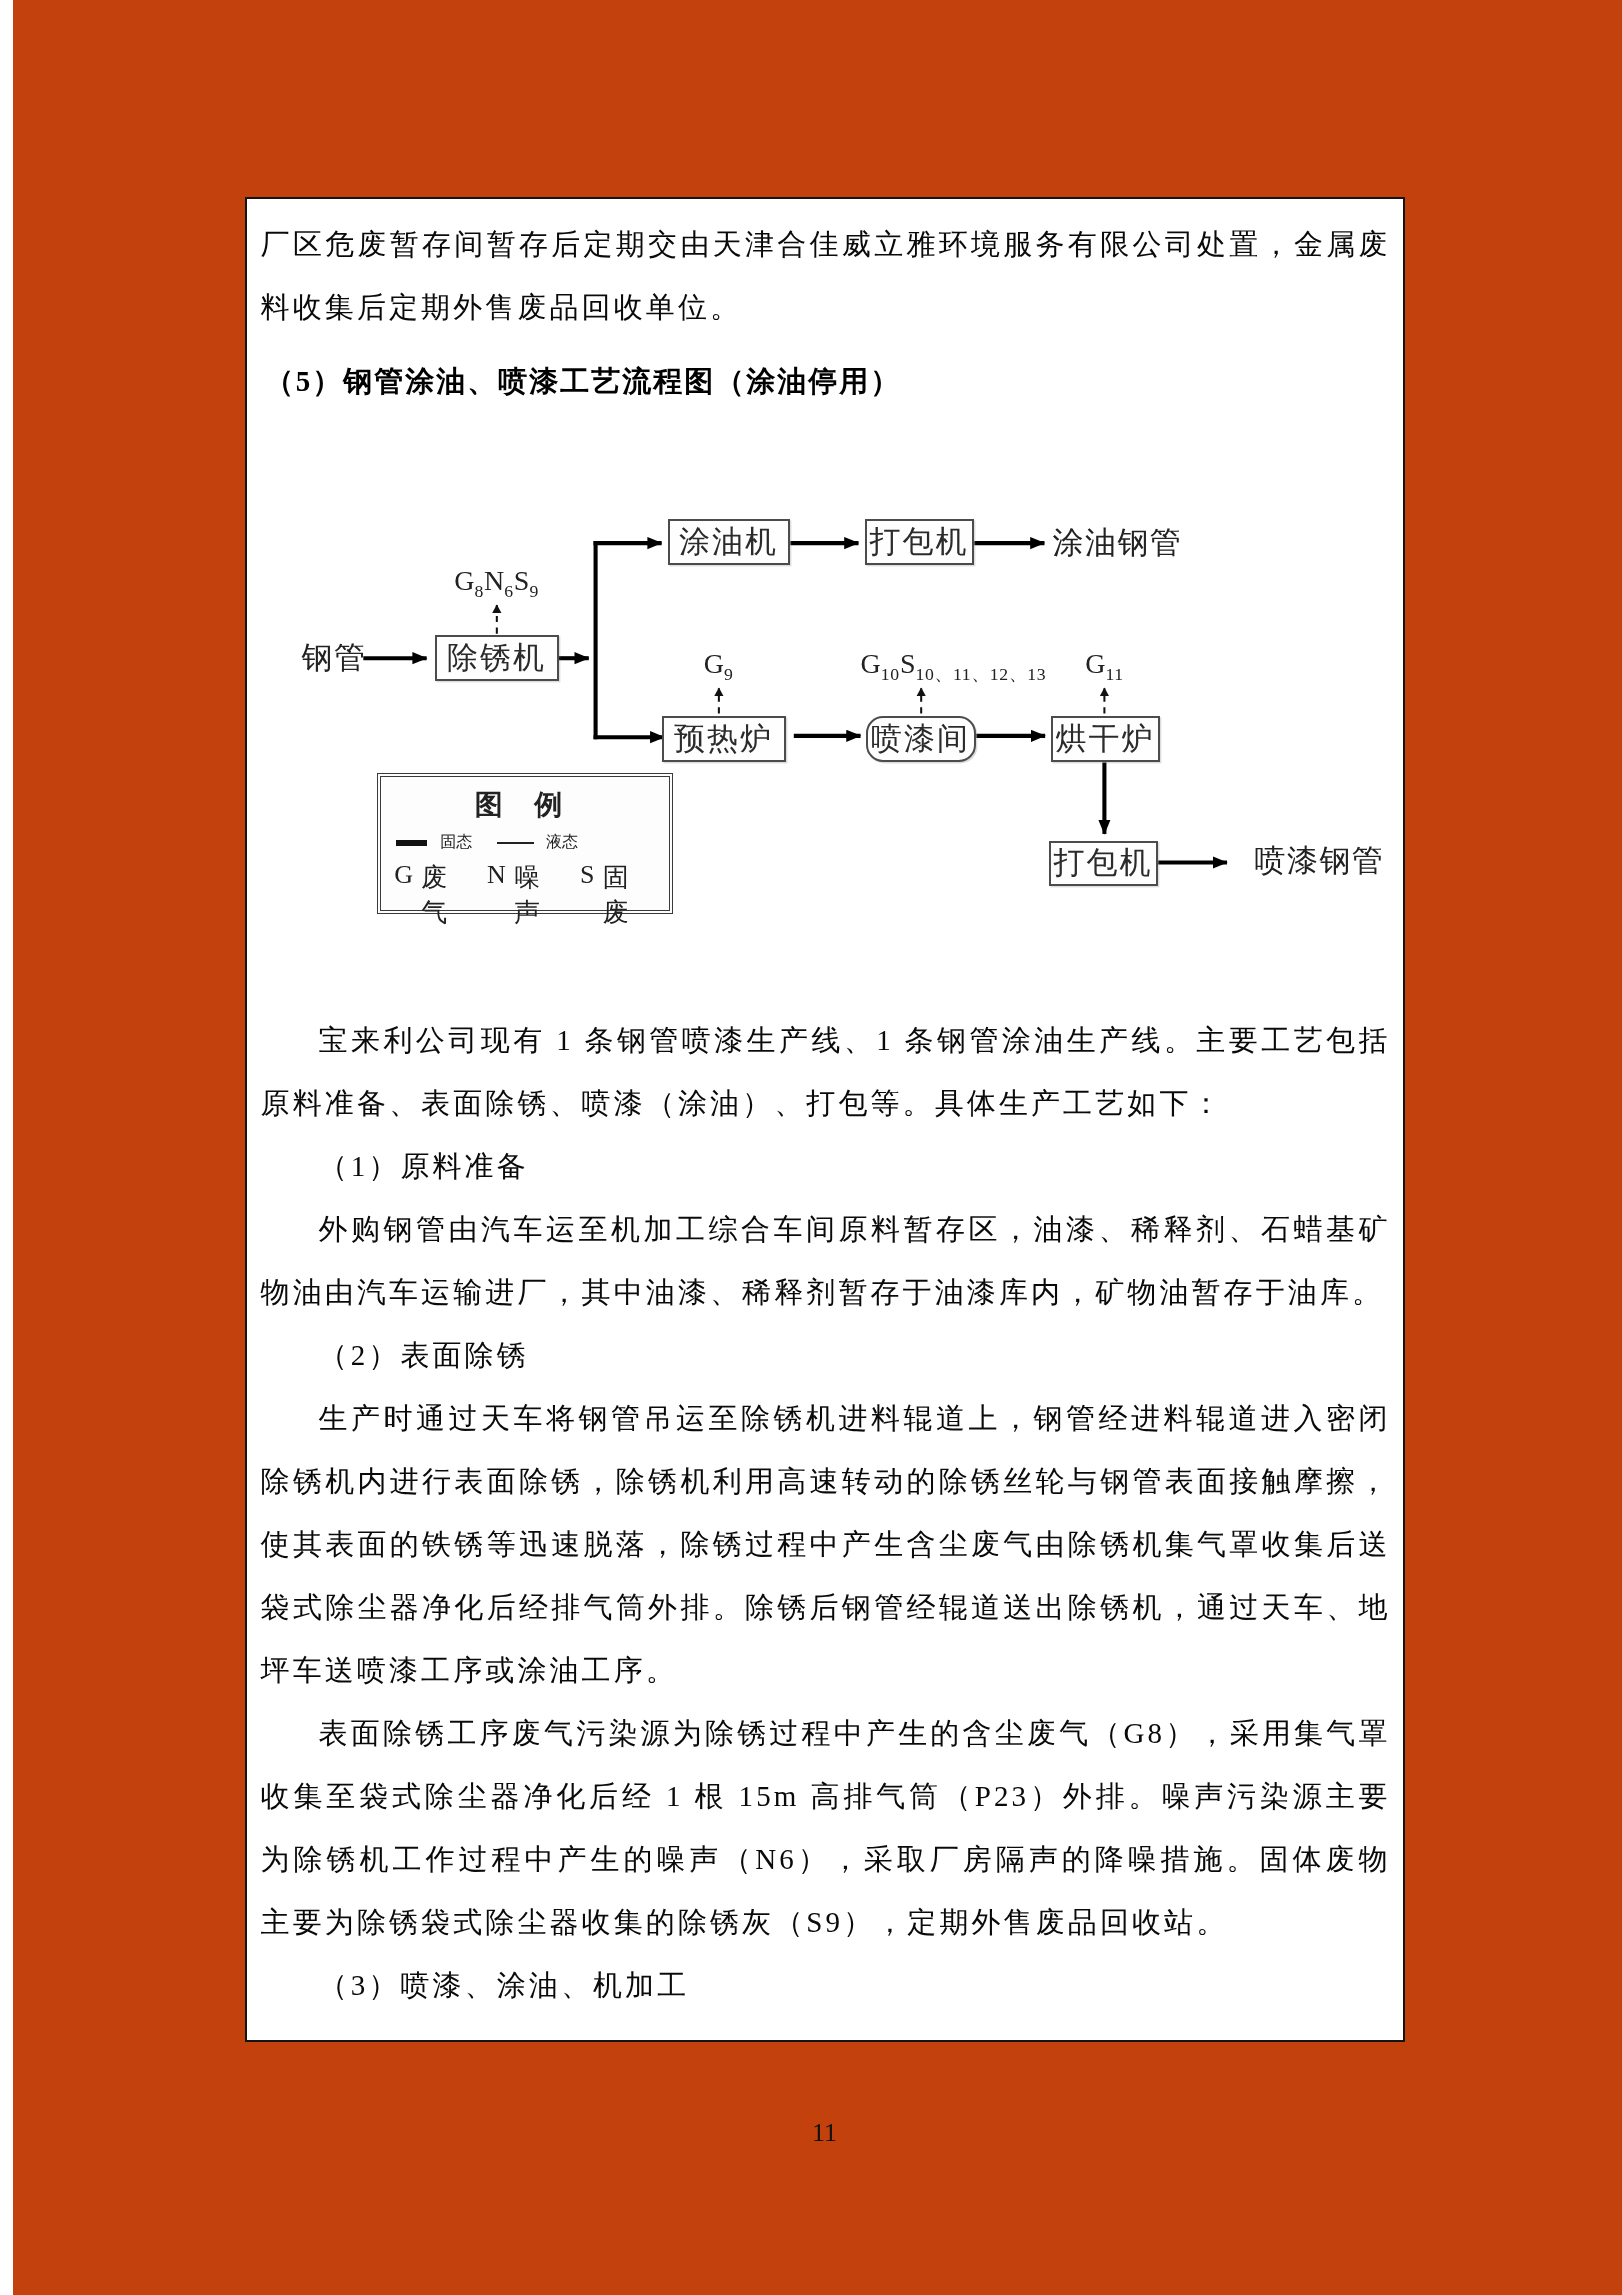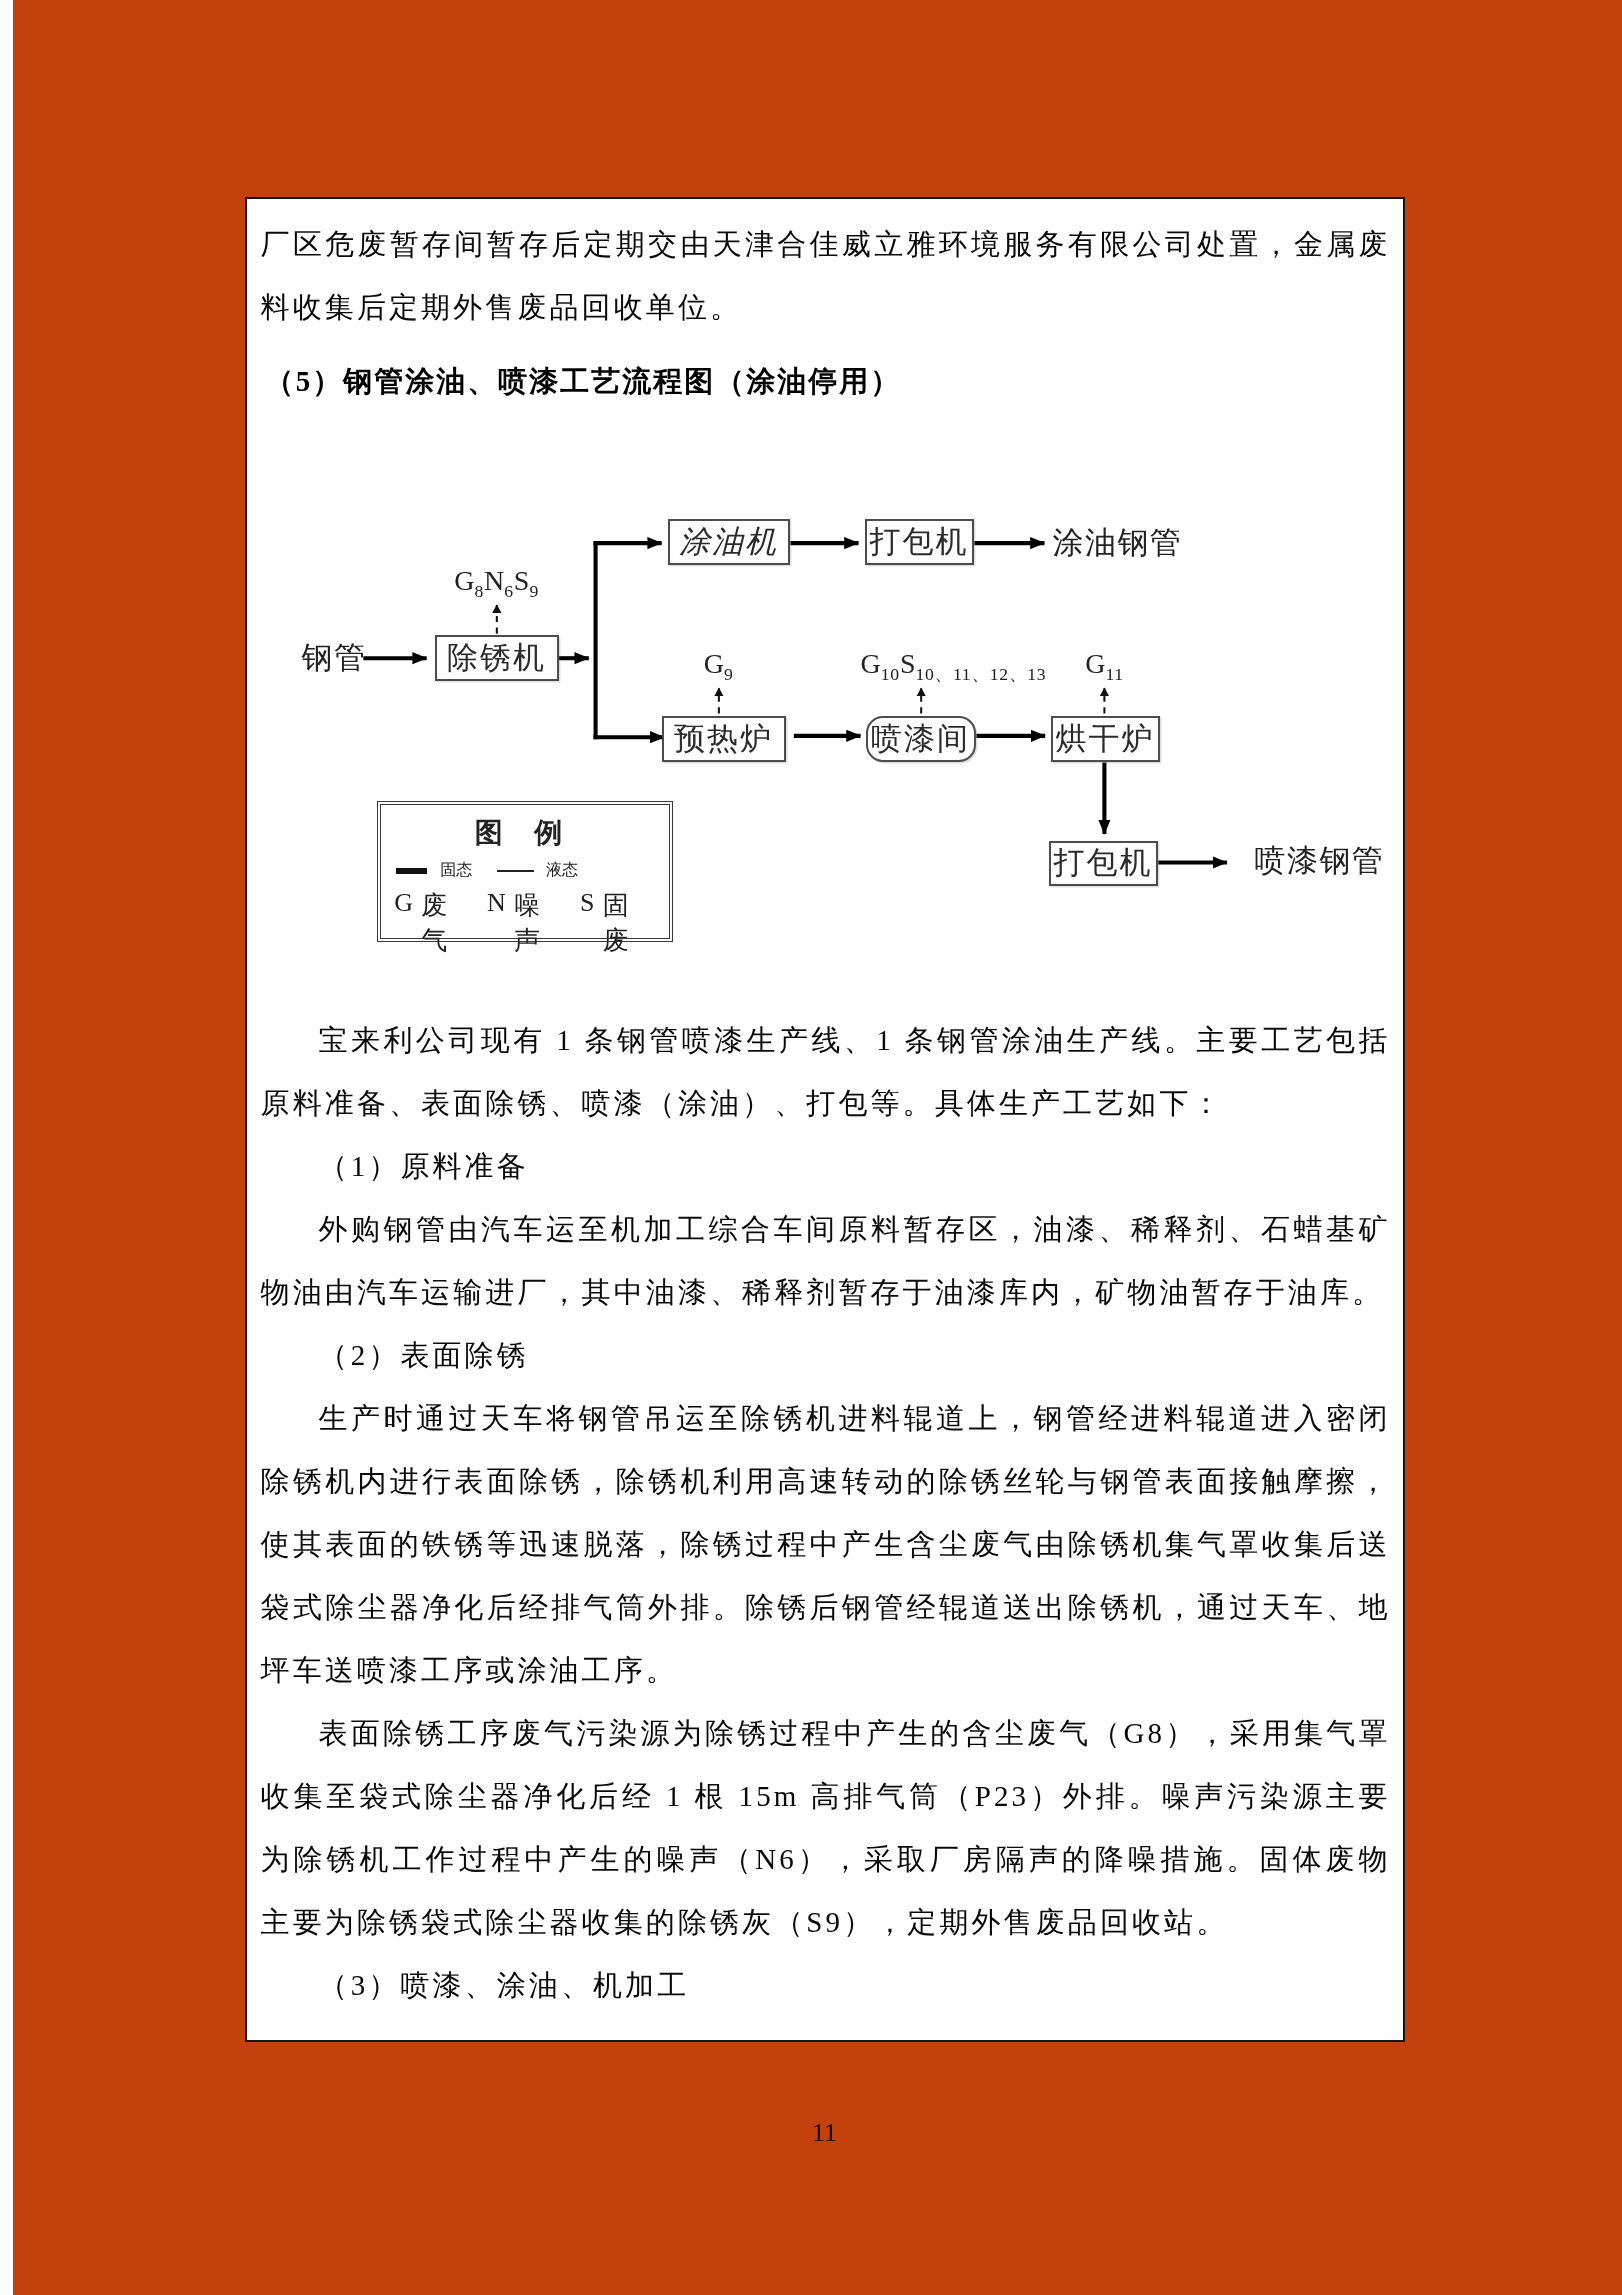--- a/index.html
+++ b/index.html
@@ -86,21 +86,21 @@
     line-height: 33px;
   }
   .emission sub {
     font-size: 17.7px;
     line-height: 0;
     vertical-align: -6.8px;
     letter-spacing: 0.7px;
   }
   .legend-box {
     position: absolute;
-    left: 116px; top: 388px;
+    left: 116px; top: 360px;
     width: 296px; height: 141px;
     box-sizing: border-box;
     border: 4.8px double #3a3a3a;
     background: #fdfdfd;
   }
   .legend-title {
     text-align: center;
     font-size: 28px;
     font-weight: bold;
     letter-spacing: 12.3px;
@@ -179,21 +179,21 @@
         </g>
 
         <g stroke="#111" stroke-width="3" stroke-dasharray="9 8" fill="none">
           <path d="M346,324 V282" marker-end="url(#ahs)"></path>
           <path d="M672,441 V404" marker-end="url(#ahs)"></path>
           <path d="M969,441 V404" marker-end="url(#ahs)"></path>
           <path d="M1238,441 V404" marker-end="url(#ahs)"></path>
         </g>
       </svg>
 
-      <div class="flow-box" style="left:407px; top:106px; width:122px; height:46px;font-style:italic;">涂油机</div>
+      <div class="flow-box" style="left:407px; top:106px; width:122px; height:46px;">涂油机</div>
       <div class="flow-box" style="left:604px; top:106px; width:109px; height:46px;">打包机</div>
       <div class="flow-label" style="left:792px; top:113px;">涂油钢管</div>
 
       <div class="emission" style="left:185px; top:151px; width:102px;">
         <span>G</span><sub>8</sub><span>N</span><sub>6</sub><span>S</span><sub>9</sub>
       </div>
 
       <div class="flow-label" style="left:41px; top:228px;">钢管</div>
       <div class="flow-box" style="left:174px; top:222px; width:124px; height:46px;">除锈机</div>
 

